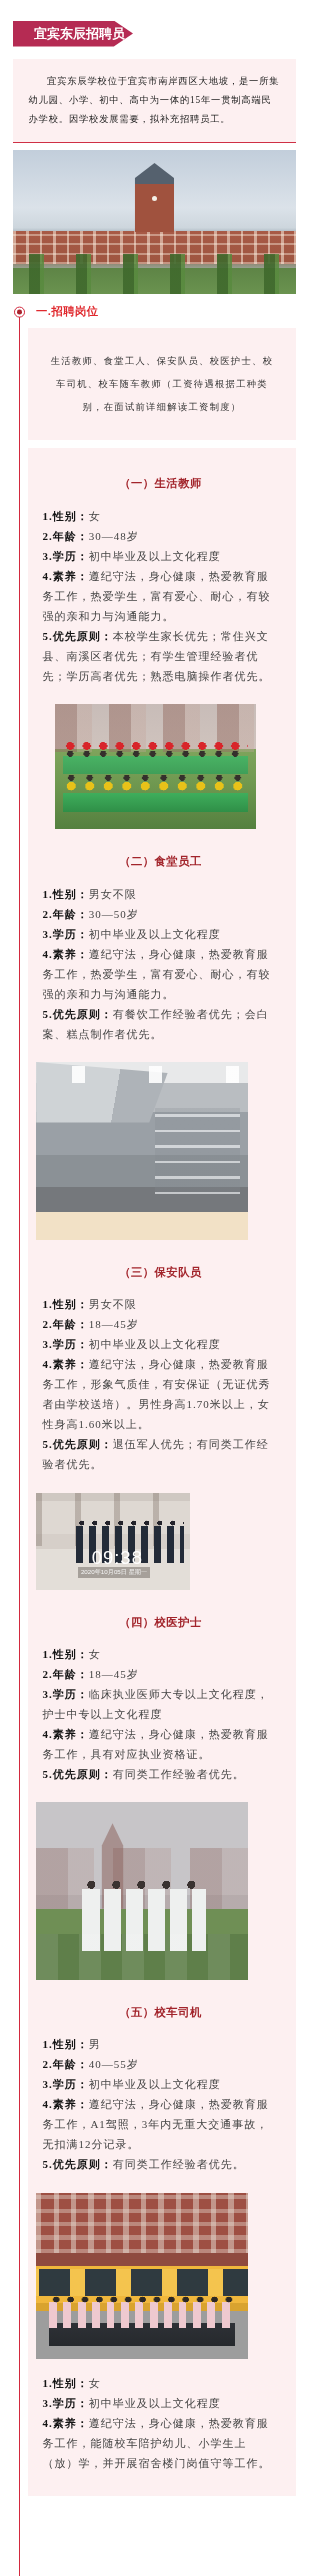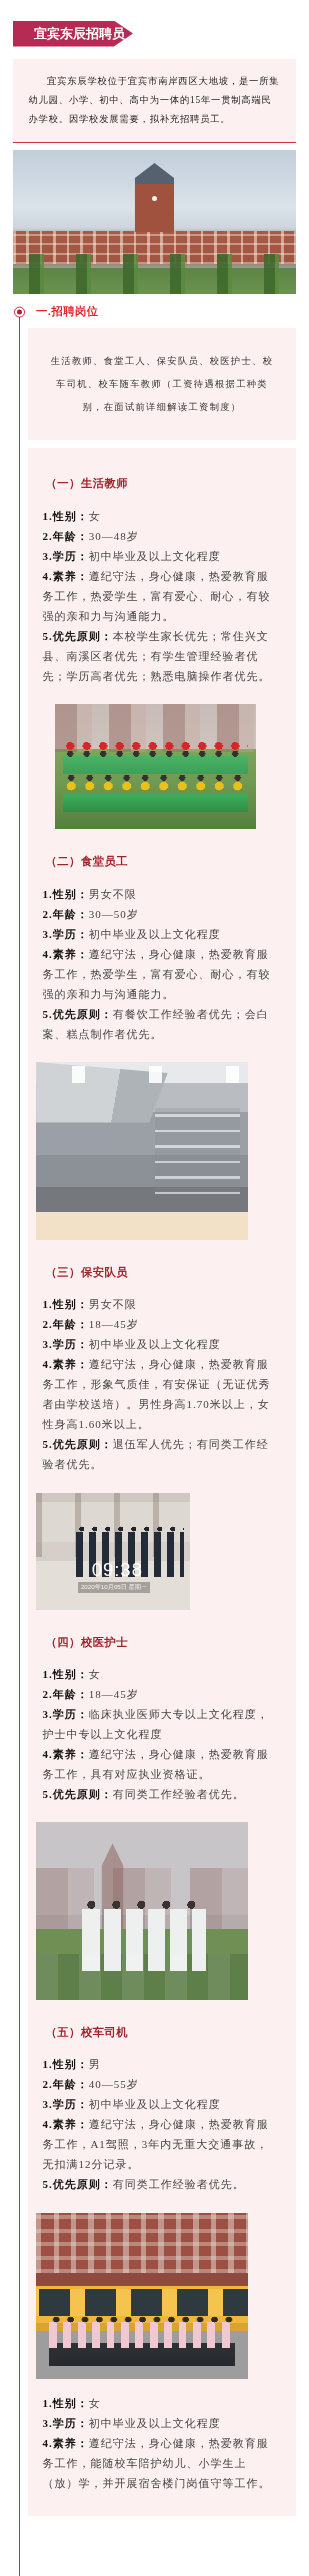--- a/index.html
+++ b/index.html
@@ -24,21 +24,21 @@
             border-bottom:1.5px solid #cf2f45;padding:13.4px 15.5px 12.4px;font-size:9.3px;line-height:19px;
             letter-spacing:0.8px;color:#222;}
   .introbox p{margin:0;text-indent:2em;}
 
   
   .pinkbox{margin-left:28px;width:268px;box-sizing:border-box;background:#fdf0f1;position:relative;z-index:1;}
   #box-jobs{margin-top:8.2px;padding:21.6px 17.5px;font-size:9.3px;line-height:23px;letter-spacing:1.3px;color:#333;text-align:center;}
   #box-jobs p{margin:0;}
   #box-cond{margin-top:8.2px;padding:28px 20.6px 23px 14.4px;}
 
-  .pos-h{margin:25px 0 0 3.1px;font-family:"Liberation Sans",sans-serif;font-weight:bold;font-size:11.3px;color:#a2242b;letter-spacing:0.5px;}
+  .pos-h{margin:25px 0 0 3.1px;font-family:"Liberation Sans",sans-serif;font-weight:bold;font-size:11.3px;color:#a2242b;letter-spacing:0.5px;text-align:center;}
   .pos-h.first{margin-top:0;}
   .items{margin-top:14.4px;}
   .item{margin:0;font-size:11px;line-height:20px;letter-spacing:1px;color:#444;}
   .item .lbl{font-weight:bold;color:#151515;}
 
   
   .ph{position:relative;overflow:hidden;background:#ccc;}
   #p-main{margin:7.2px 0 0 13px;width:283px;height:144px;
     background:linear-gradient(180deg,#c2cedb 0%,#dbe2e9 40%,#cdd6dd 54%,#b9c4cc 56%,
       #a85a46 56%,#9e5540 79%,#8f8a76 79%,#97a08f 82%,#5e8446 82%,#6a934f 100%);}
@@ -74,21 +74,21 @@
       #8b9196 52% 70%,#75787c 70% 84%,#f2e1c6 84% 100%);}
   #p-kitchen .hood{position:absolute;left:0;top:0;width:62%;height:34%;
     background:linear-gradient(100deg,#cfd3d6 0 60%,#aeb3b8 60%);clip-path:polygon(0 0,100% 18%,86% 100%,0 100%);}
   #p-kitchen .wok{position:absolute;left:4%;bottom:18%;width:88px;height:57px;border-radius:50%;
     background:radial-gradient(ellipse at 50% 45%,#2f2f31 0 55%,#565a5e 56% 70%,#7c8click 70%,#7c8084 71%);}
   #p-kitchen .shelf{position:absolute;right:4%;top:26%;width:40%;height:48%;
     background:repeating-linear-gradient(0deg,rgba(240,242,244,.65) 0 2.1px,rgba(130,136,142,.25) 2.1px 15.5px);}
   #p-kitchen .lights{position:absolute;left:0;right:0;top:2%;height:10%;
     background:repeating-linear-gradient(90deg,transparent 0 36px,rgba(255,255,255,.9) 36px 49px,transparent 49px 77px);}
 
-  #p-security{margin:18.5px 0 0 -6.2px;width:154px;height:117px;
+  #p-security{margin:18.5px 0 0 -6.2px;width:154px;height:97px;
     background:linear-gradient(180deg,#cfc8c2 0 8%,#ded8d2 8% 42%,#d6cfc9 42% 58%,#e3ded8 58% 100%);}
   #p-security .cols{position:absolute;left:0;right:0;top:0;height:55%;
     background:repeating-linear-gradient(90deg,rgba(120,105,95,.35) 0 6.2px,transparent 6.2px 39px);}
   #p-security .guards{position:absolute;left:26%;right:4%;top:28%;height:44%;
     background-image:radial-gradient(circle 2.6px at 5.7px 3.1px,#23222a 98%,transparent),
       repeating-linear-gradient(90deg,#232b38 0 6.7px,transparent 6.7px 13px);
     background-size:13px 6.2px,100% 100%;background-repeat:repeat-x,no-repeat;background-position:0 0,0 6.2px;}
   #p-security .time{position:absolute;left:36%;top:56%;color:#fff;
     font-family:"Liberation Sans",sans-serif;font-size:18.5px;letter-spacing:1px;}
   #p-security .tdate{position:absolute;left:27%;top:76%;color:#f5f5f5;font-size:6.2px;

